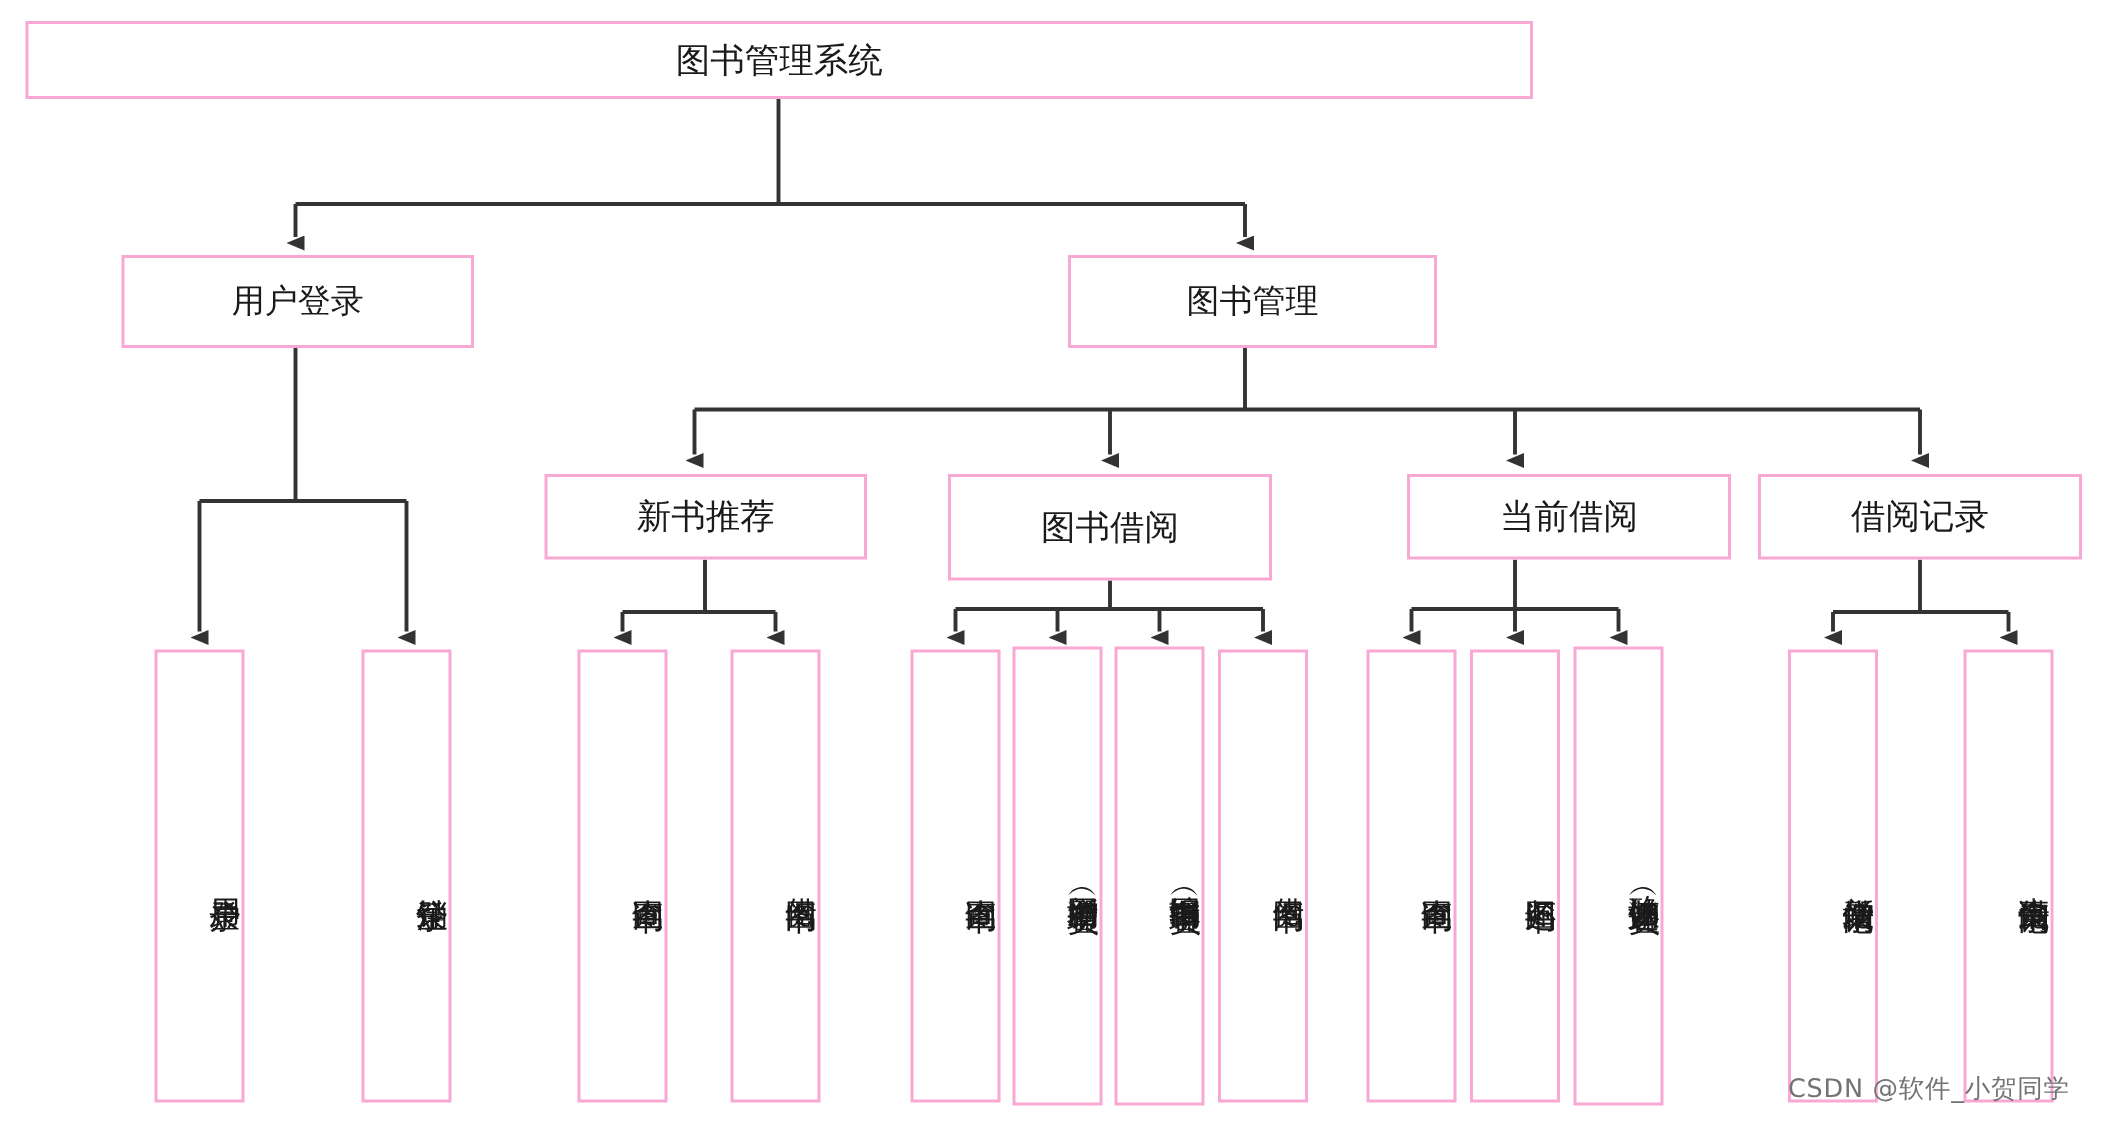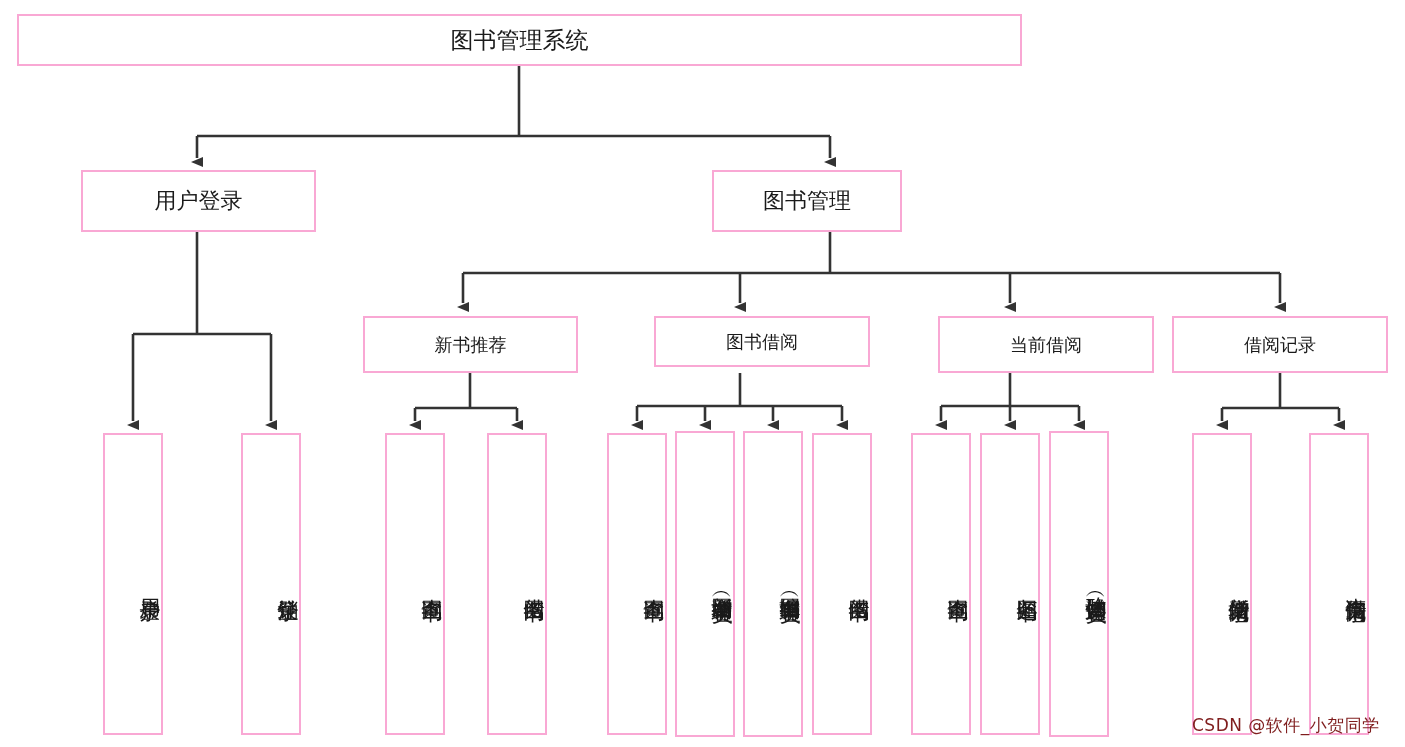--- a/index.html
+++ b/index.html
@@ -38,41 +38,41 @@
     color: #1a1a1a;
     z-index: 2;
   }
   .node.root {
     font-size: 23px;
   }
   .node.level2 {
     font-size: 22px;
   }
   .node.level3 {
-    font-size: 18px;
+    font-size: 23px;
   }
   .node.leaf {
     font-size: 21px;
     writing-mode: vertical-rl;
     text-orientation: upright;
     line-height: 1.08;
     letter-spacing: 1px;
     padding: 4px 0;
     align-items: flex-start;
     justify-content: center;
   }
   .node.leaf .vtext {
     writing-mode: vertical-rl;
     text-orientation: upright;
     white-space: nowrap;
   }
   .watermark {
     position: absolute;
     font-size: 17px;
-    color: #7f1d1d;
+    color: #737373;
     letter-spacing: 0.5px;
     z-index: 3;
     white-space: nowrap;
   }
 </style>
 </head>
 <body>
 
 <div id="canvas">
 
@@ -126,28 +126,28 @@
     </g>
   </svg>
 
   <div class="node root" style="left:17px; top:14px; width:1005px; height:52px;">
     <span>图书管理系统</span>
   </div>
 
   <div class="node level2" style="left:81px; top:170px; width:235px; height:62px;">
     <span>用户登录</span>
   </div>
-  <div class="node level2" style="left:712px; top:170px; width:190px; height:62px;">
+  <div class="node level2" style="left:712px; top:170px; width:246px; height:62px;">
     <span>图书管理</span>
   </div>
 
   <div class="node level3" style="left:363px; top:316px; width:215px; height:57px;">
     <span>新书推荐</span>
   </div>
-  <div class="node level3" style="left:632px; top:316px; width:216px; height:51px;margin-left:22px;">
+  <div class="node level3" style="left:632px; top:316px; width:216px; height:71px;">
     <span>图书借阅</span>
   </div>
   <div class="node level3" style="left:902px; top:316px; width:216px; height:57px;margin-left:36px;">
     <span>当前借阅</span>
   </div>
   <div class="node level3" style="left:1172px; top:316px; width:216px; height:57px;">
     <span>借阅记录</span>
   </div>
 
   <div class="node leaf" style="left:103px; top:433px; width:60px; height:302px;">

